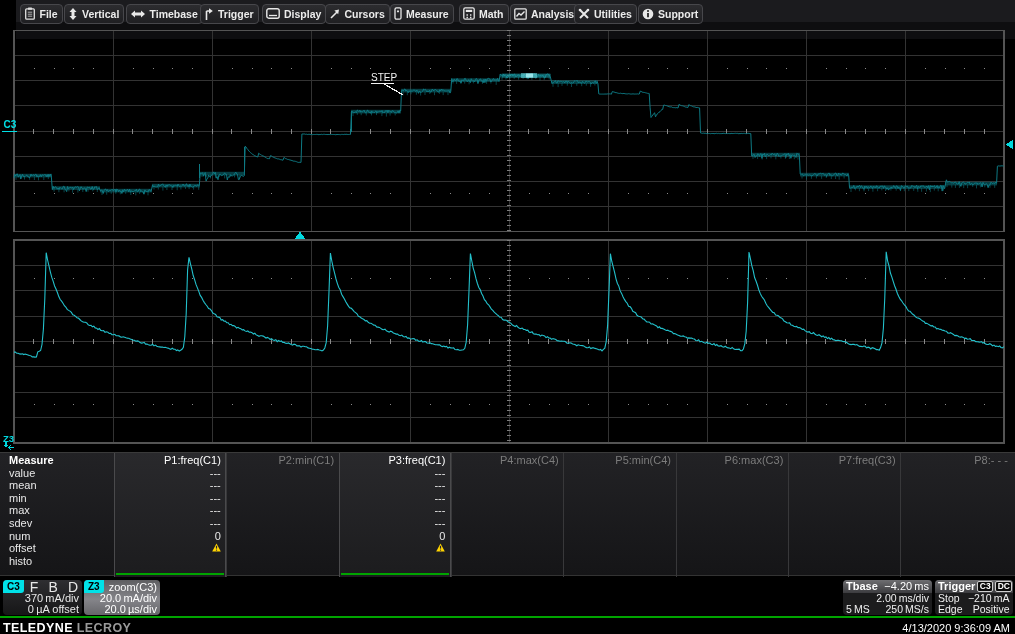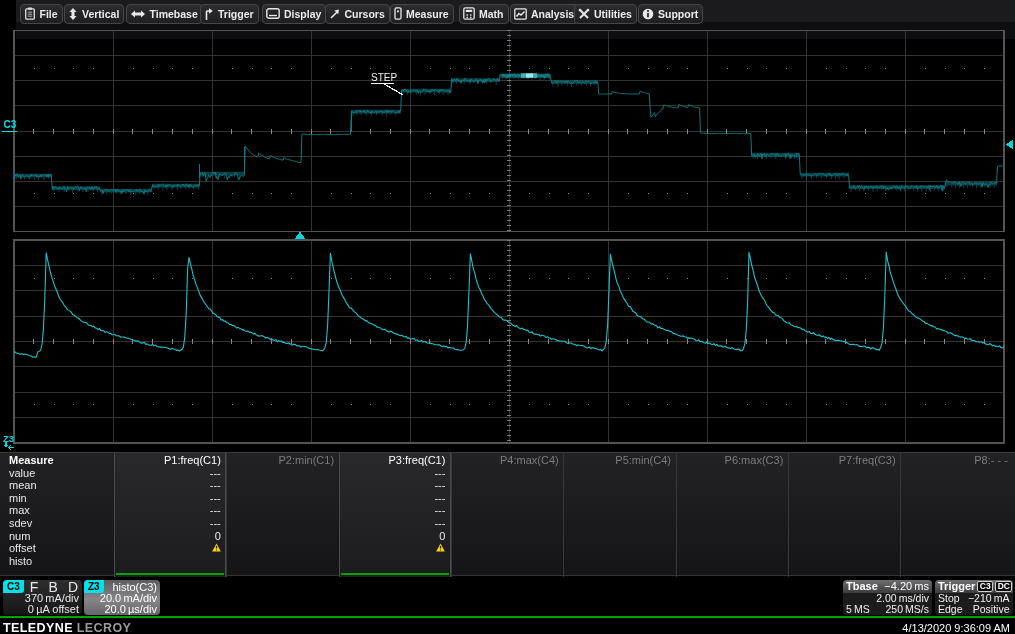--- a/index.html
+++ b/index.html
@@ -310,21 +310,21 @@
   <div class="drow1">
           <span class="chbadge">C3</span>
           <span class="fbd">F&nbsp;&nbsp;B&nbsp;&nbsp;D</span>
         </div>
   <div class="drow">370 mA/div</div>
   <div class="drow">0 µA offset</div>
 </div>
 <div class="dbox" style="left:84px;width:76px;background:linear-gradient(#5e5e61,#85858a 55%,#66666a)">
   <div class="drow1">
           <span class="chbadge">Z3</span>
-          <span class="zlab">histo(C3)</span>
+          <span class="zlab">zoom(C3)</span>
         </div>
   <div class="drow" style="color:#fff">20.0 mA/div</div>
   <div class="drow" style="color:#fff">20.0 µs/div</div>
 </div>
 <div class="dbox" style="left:843px;width:89px;background:#1c1c1d">
   <div class="thead">
           <span class="bttl">Tbase</span>
           <span class="tval">−4.20 ms</span>
         </div>
   <div class="trow">

